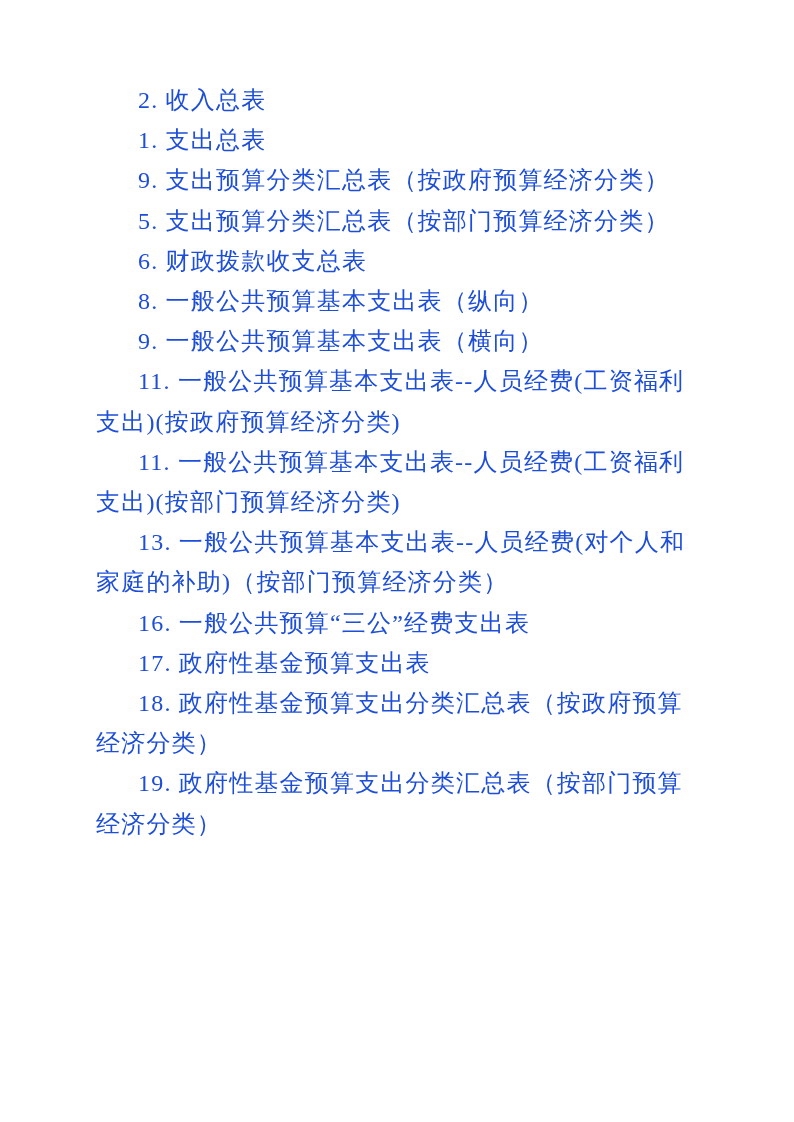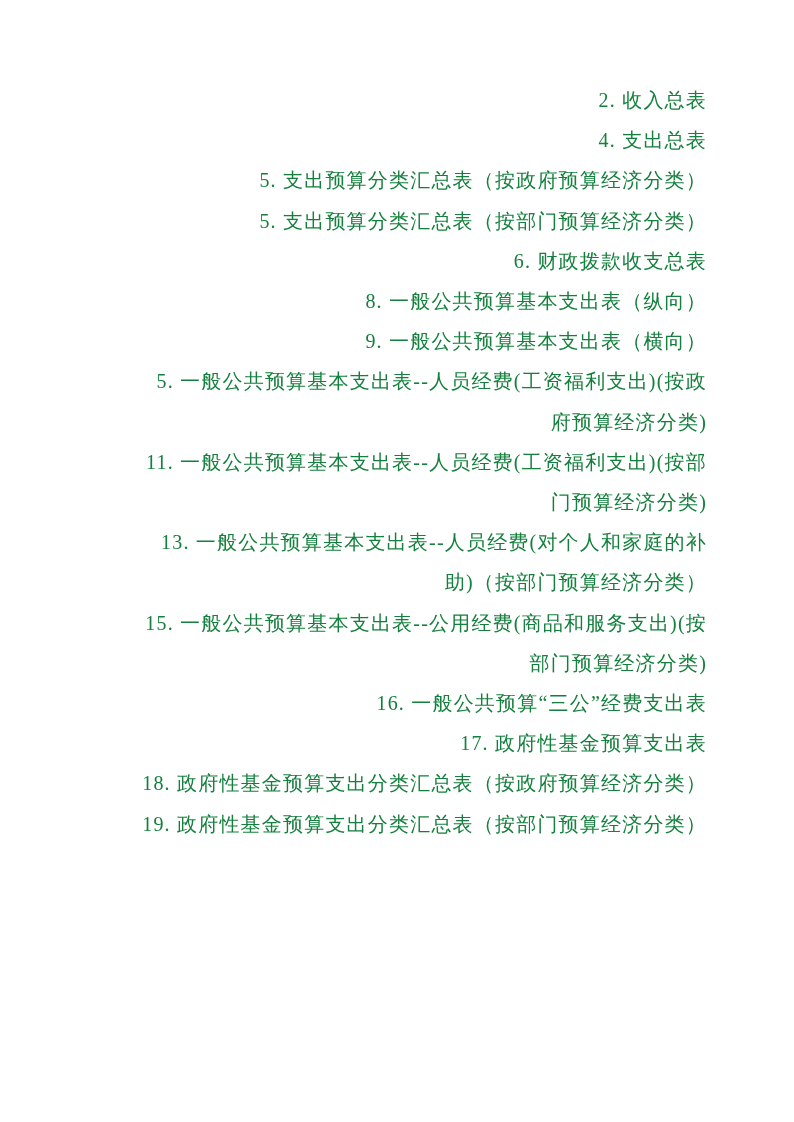--- a/index.html
+++ b/index.html
@@ -21,44 +21,43 @@
   }
   .content {
     position: absolute;
     left: 96px;
     top: 80px;
     width: 611px;
   }
   .content p.doc-line {
     margin: 0;
     padding: 0;
-    font-size: 20px;
+    font-size: 24px;
     line-height: 40.2px;
     letter-spacing: 1.2px;
-    color: #15803d;
-    text-align: right;
+    color: #1d4ed8;
+    text-align: left;
     text-indent: 42px;
     word-break: break-all;
     overflow-wrap: break-word;
   }
 </style>
 </head>
 <body>
 
 <div class="page">
   <main class="content">
     <p class="doc-line">2. 收入总表</p>
-    <p class="doc-line">4. 支出总表</p>
-    <p class="doc-line">5. 支出预算分类汇总表（按政府预算经济分类）</p>
+    <p class="doc-line">1. 支出总表</p>
+    <p class="doc-line">9. 支出预算分类汇总表（按政府预算经济分类）</p>
     <p class="doc-line">5. 支出预算分类汇总表（按部门预算经济分类）</p>
     <p class="doc-line">6. 财政拨款收支总表</p>
     <p class="doc-line">8. 一般公共预算基本支出表（纵向）</p>
     <p class="doc-line">9. 一般公共预算基本支出表（横向）</p>
-    <p class="doc-line">5. 一般公共预算基本支出表--人员经费(工资福利支出)(按政府预算经济分类)</p>
+    <p class="doc-line">11. 一般公共预算基本支出表--人员经费(工资福利支出)(按政府预算经济分类)</p>
     <p class="doc-line">11. 一般公共预算基本支出表--人员经费(工资福利支出)(按部门预算经济分类)</p>
     <p class="doc-line">13. 一般公共预算基本支出表--人员经费(对个人和家庭的补助)（按部门预算经济分类）</p>
-    <p class="doc-line">15. 一般公共预算基本支出表--公用经费(商品和服务支出)(按部门预算经济分类)</p>
     <p class="doc-line">16. 一般公共预算“三公”经费支出表</p>
     <p class="doc-line">17. 政府性基金预算支出表</p>
     <p class="doc-line">18. 政府性基金预算支出分类汇总表（按政府预算经济分类）</p>
     <p class="doc-line">19. 政府性基金预算支出分类汇总表（按部门预算经济分类）</p>
   </main>
 </div>
 
 </body></html>

